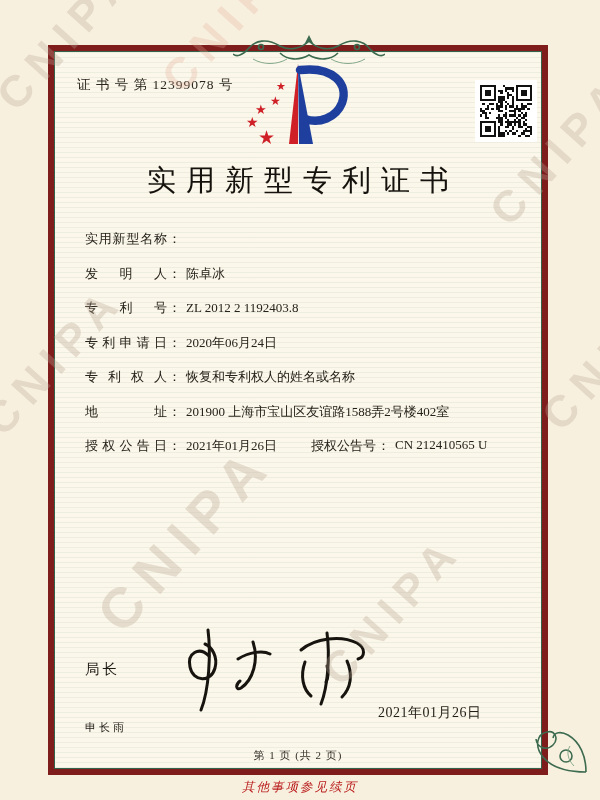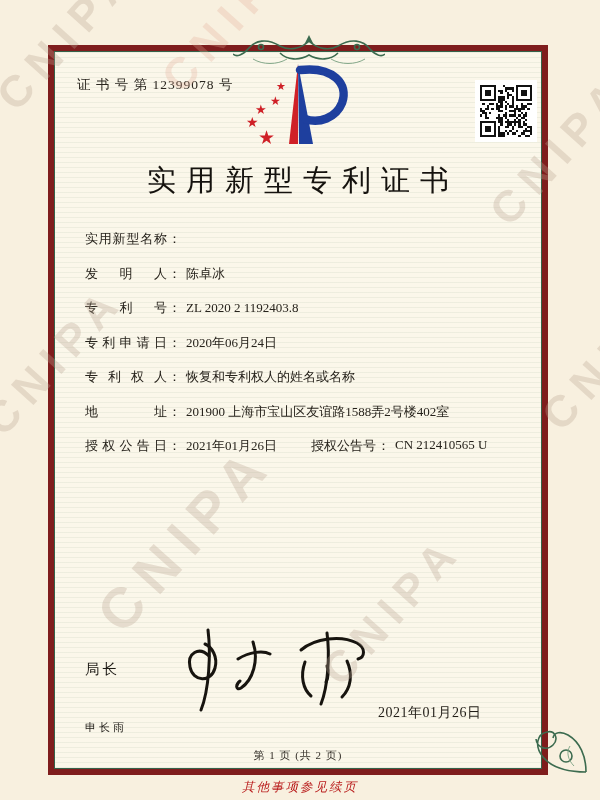--- a/index.html
+++ b/index.html
@@ -339,21 +339,21 @@
             <span class="cln">：</span>
         </div>
         <div class="frow">
           <span class="lbl">发明人</span>
             <span class="cln">：</span>
           <span>陈卓冰</span>
         </div>
         <div class="frow">
           <span class="lbl">专利号</span>
             <span class="cln">：</span>
-          <span>ZL 2020 2 1192403.8</span>
+          <span>ZL 2012 2 1192403.8</span>
         </div>
         <div class="frow">
           <span class="lbl">专利申请日</span>
             <span class="cln">：</span>
           <span>2020年06月24日</span>
         </div>
         <div class="frow">
           <span class="lbl">专利权人</span>
             <span class="cln">：</span>
           <span>恢复和专利权人的姓名或名称</span>

